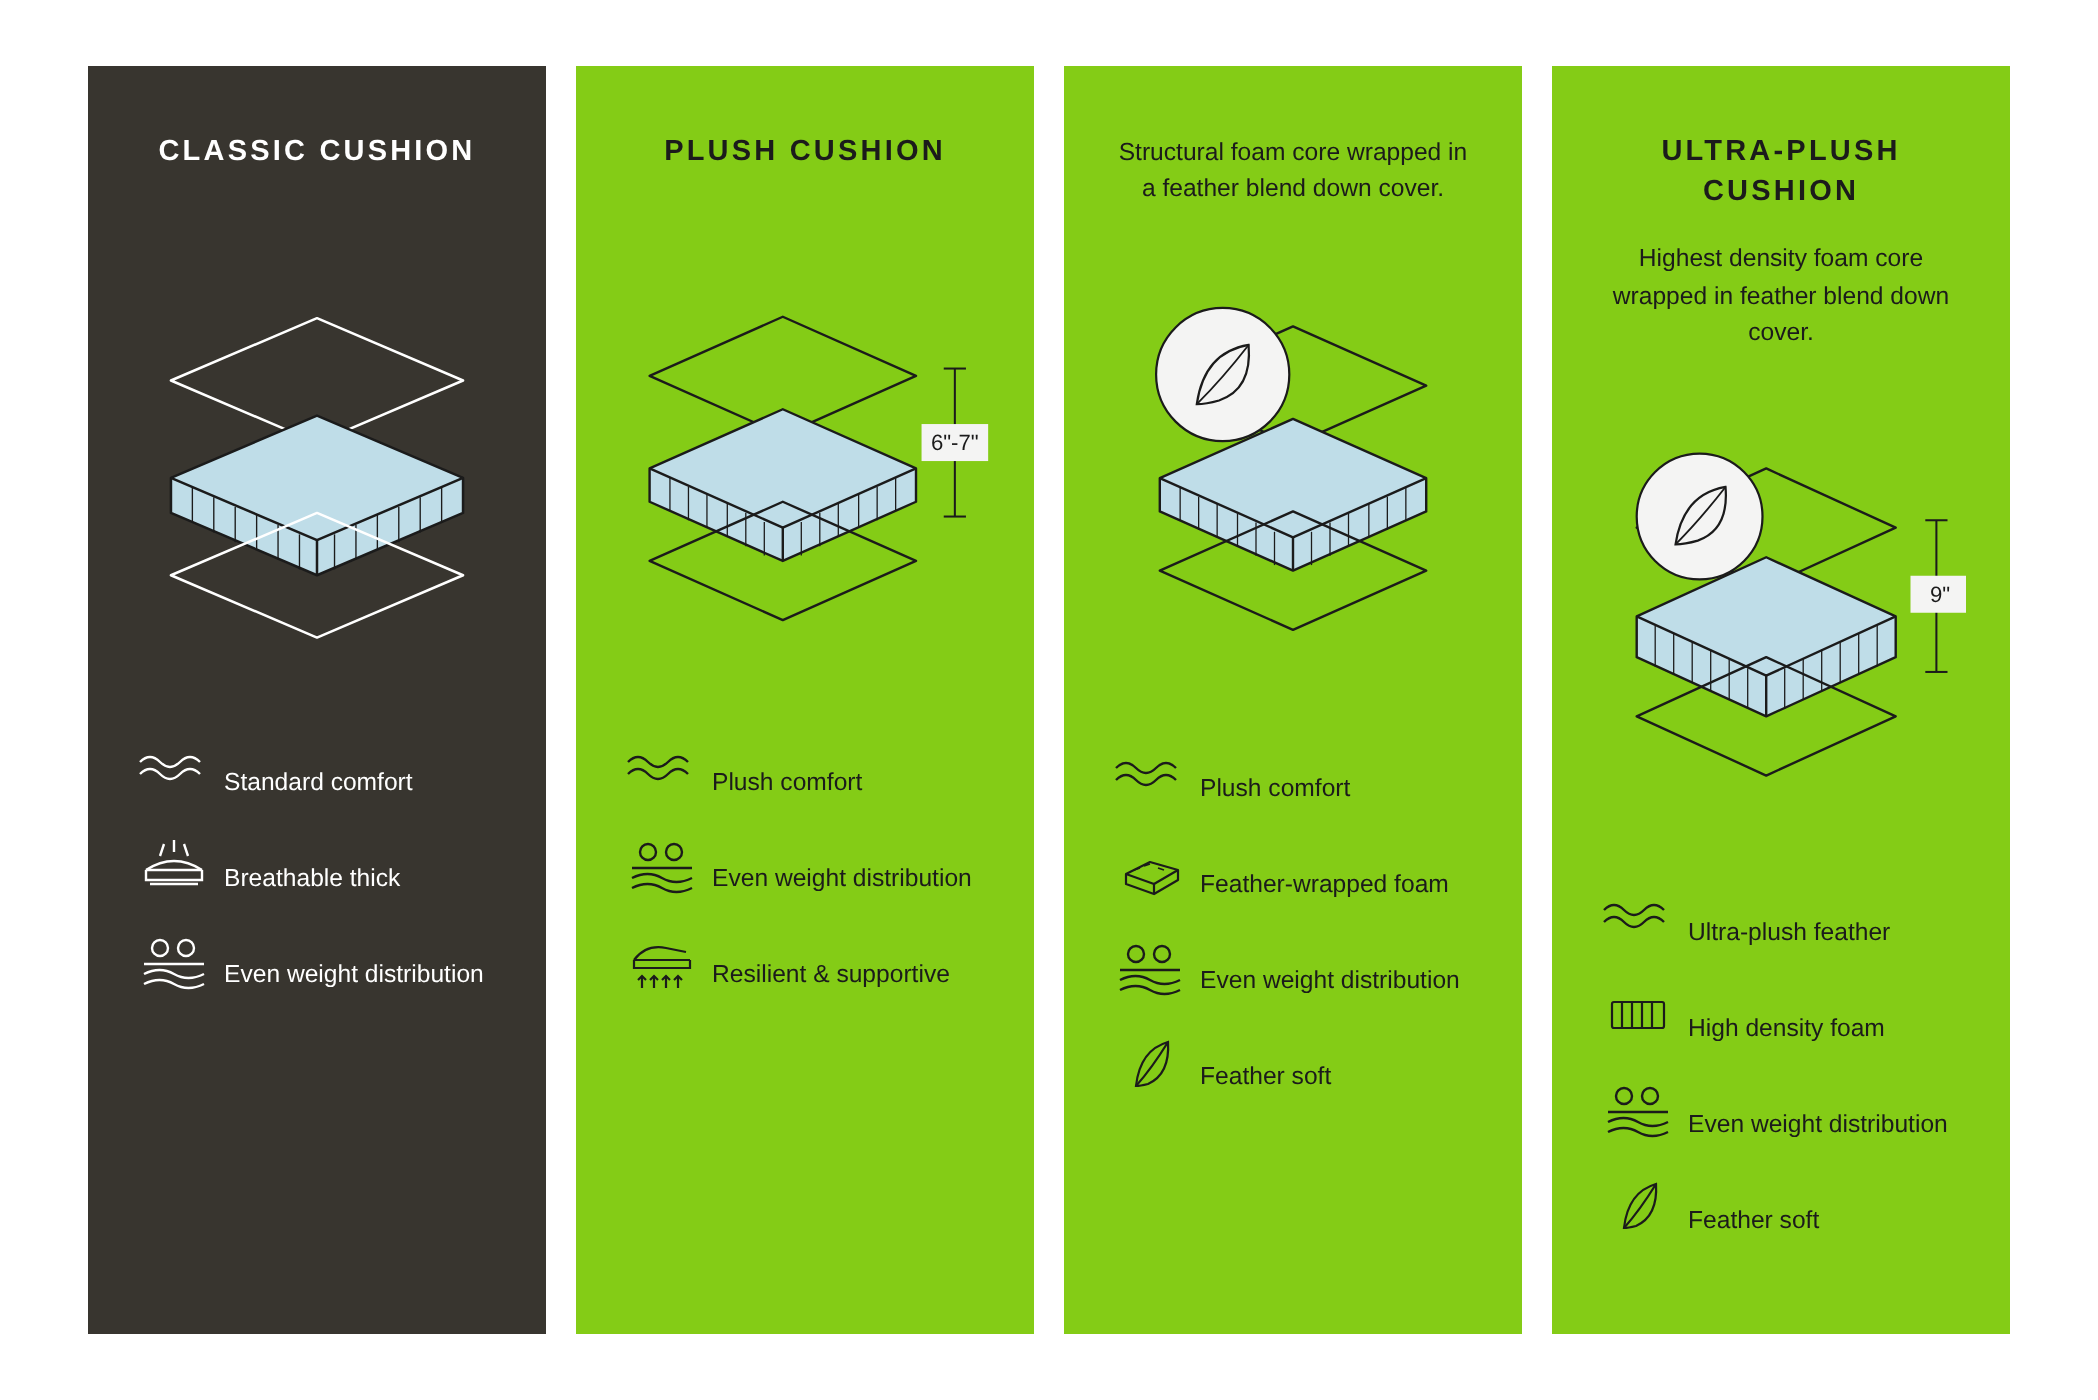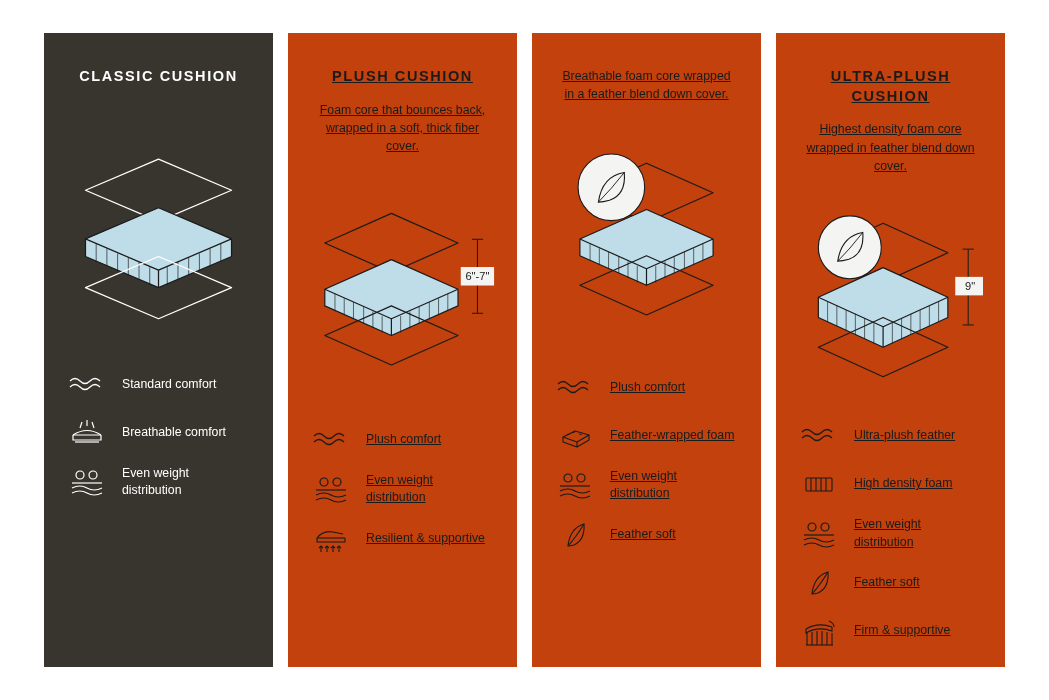--- a/index.html
+++ b/index.html
@@ -31,23 +31,22 @@
     padding: 34px 22px 20px 22px;
     display: flex;
     flex-direction: column;
     position: relative;
   }
   .card.dark {
     background: #38352f;
     color: #ffffff;
   }
   .card.light {
-    background: #c2410c;
+    background: #84cc16;
     color: #1b1b1b;
-    text-decoration: underline;
   }
   .card-title {
     font-size: 14.5px;
     font-weight: bold;
     letter-spacing: 1.6px;
     text-align: center;
     line-height: 1.35;
     margin: 0 0 14px 0;
   }
   .card-desc {
@@ -68,22 +67,22 @@
   .illus svg { display: block; }
 
   .features {
     margin-top: 6px;
     display: flex;
     flex-direction: column;
     gap: 16px;
   }
   .feature {
     display: flex;
-    align-items: center;
-    gap: 14px;
+    align-items: flex-end;
+    gap: 4px;
   }
   .feature .ficon {
     width: 42px;
     min-width: 42px;
     height: 32px;
     display: flex;
     align-items: center;
     justify-content: center;
   }
   .feature .flabel {
@@ -142,40 +141,39 @@
       </div>
       <div class="feature">
         <span class="ficon">
           <svg width="40" height="30" viewBox="0 0 40 30" fill="none" stroke="#ffffff" stroke-width="1.2">
             <path d="M13 10 l2 -6 M20 8 l0 -6 M27 10 l-2 -6"></path>
             <path d="M6 17 q14 -9 28 0"></path>
             <path d="M6 17 h28 M6 17 v5 h28 v-5"></path>
             <path d="M8 24 h24"></path>
           </svg>
         </span>
-        <span class="flabel">Breathable comfort</span>
+        <span class="flabel">Breathable thick</span>
       </div>
       <div class="feature">
         <span class="ficon">
           <svg width="40" height="30" viewBox="0 0 40 30" fill="none" stroke="#ffffff" stroke-width="1.2">
             <circle cx="13" cy="8" r="4"></circle>
               <circle cx="26" cy="8" r="4"></circle>
             <path d="M5 16 h30"></path>
             <path d="M5 21 q8 -4 15 0 t15 0"></path>
             <path d="M5 26 q8 -4 15 0 t15 0"></path>
           </svg>
         </span>
         <span class="flabel">Even weight distribution</span>
       </div>
     </div>
   </div>
 
   <div class="card light">
     <div class="card-title">PLUSH CUSHION</div>
-    <div class="card-desc">Foam core that bounces back, wrapped in a soft, thick fiber cover.</div>
 
     <div class="illus">
       <svg width="200" height="210" viewBox="0 0 200 210">
         <g fill="none" stroke="#1b1b1b" stroke-width="1.3" stroke-linejoin="round">
           <polygon points="88,20 160,52 88,84 16,52"></polygon>
           <polygon points="88,70 160,102 160,120 88,152 16,120 16,102" fill="#bfdde8"></polygon>
           <polyline points="16,102 88,134 160,102"></polyline>
           <line x1="88" y1="134" x2="88" y2="152"></line>
           <g stroke-width="0.7">
             <line x1="27" y1="107" x2="27" y2="125"></line>
@@ -233,21 +231,21 @@
             <path d="M10 28 v-6 M16 28 v-6 M22 28 v-6 M28 28 v-6"></path>
             <path d="M8 24 l2 -2 l2 2 M14 24 l2 -2 l2 2 M20 24 l2 -2 l2 2 M26 24 l2 -2 l2 2"></path>
           </svg>
         </span>
         <span class="flabel">Resilient &amp; supportive</span>
       </div>
     </div>
   </div>
 
   <div class="card light">
-    <div class="card-desc">Breathable foam core wrapped in a feather blend down cover.</div>
+    <div class="card-desc">Structural foam core wrapped in a feather blend down cover.</div>
 
     <div class="illus">
       <svg width="200" height="210" viewBox="0 0 200 210">
         <g fill="none" stroke="#1b1b1b" stroke-width="1.3" stroke-linejoin="round">
           <polygon points="100,22 172,54 100,86 28,54"></polygon>
           <polygon points="100,72 172,104 172,122 100,154 28,122 28,104" fill="#bfdde8"></polygon>
           <polyline points="28,104 100,136 172,104"></polyline>
           <line x1="100" y1="136" x2="100" y2="154"></line>
           <g stroke-width="0.7">
             <line x1="39" y1="109" x2="39" y2="127"></line>
@@ -394,28 +392,16 @@
       </div>
       <div class="feature">
         <span class="ficon">
           <svg width="40" height="30" viewBox="0 0 40 30" fill="none" stroke="#1b1b1b" stroke-width="1.1">
             <path d="M13 26 q2 -18 16 -22 q1 16 -10 21 q-4 1 -6 1 z"></path>
             <path d="M13 26 q8 -9 16 -22"></path>
           </svg>
         </span>
         <span class="flabel">Feather soft</span>
       </div>
-      <div class="feature">
-        <span class="ficon">
-          <svg width="40" height="32" viewBox="0 0 40 32" fill="none" stroke="#1b1b1b" stroke-width="1.1">
-            <path d="M7 14 q12 -7 26 -2"></path>
-            <path d="M7 14 v4 q12 -7 26 -2 v-4"></path>
-            <path d="M8 30 v-12 M13 30 v-13 M18 30 v-14 M23 30 v-14 M28 30 v-13 M33 30 v-12"></path>
-            <path d="M7 30 h27"></path>
-            <path d="M30 6 q5 2 5 6"></path>
-          </svg>
-        </span>
-        <span class="flabel">Firm &amp; supportive</span>
-      </div>
     </div>
   </div>
 
 </div>
 
 </body></html>

